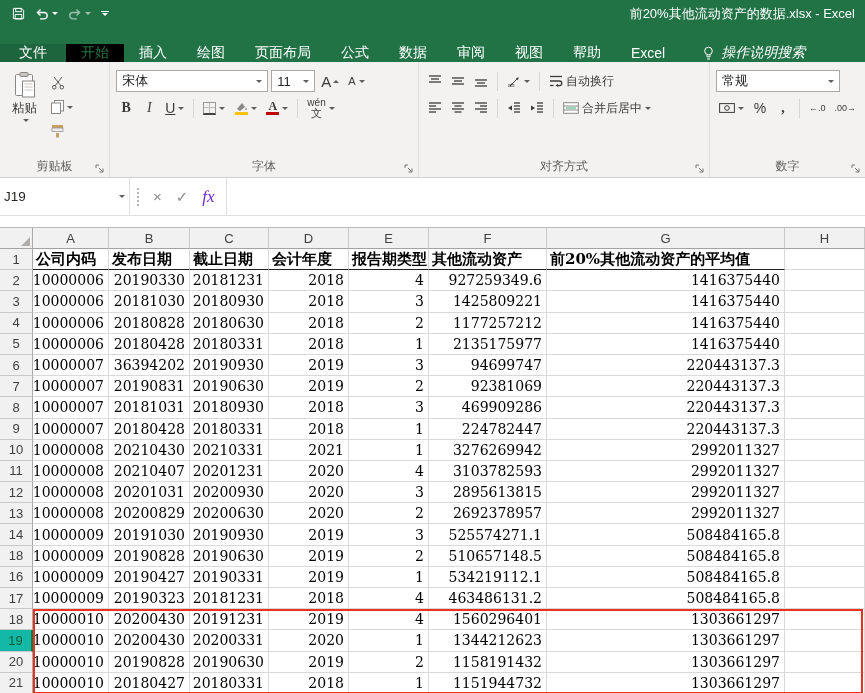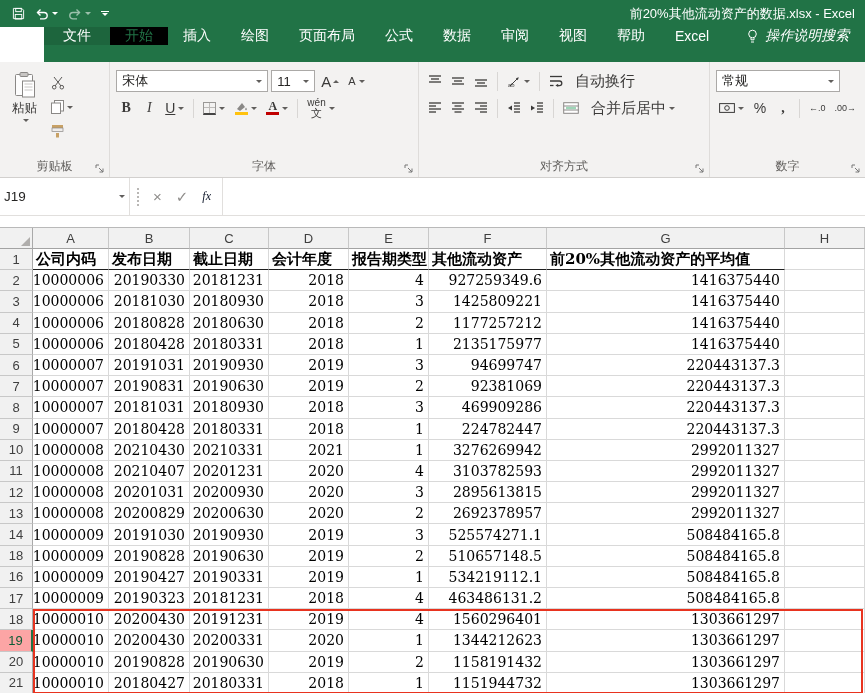--- a/index.html
+++ b/index.html
@@ -14,21 +14,21 @@
   .mirror svg { transform:scaleX(-1); }
   .qcust { display:flex; flex-direction:column; align-items:center; gap:1px; }
   .qcust .bar { width:8px; height:0; border-top:1.5px solid #fff; display:block; }
   .win-title { margin-left:auto; font-size:13px; white-space:nowrap; }
 
   .tri-sm { display:inline-block; width:0; height:0; border-left:3px solid transparent; border-right:3px solid transparent; border-top:3.5px solid #605e5c; margin-left:3px; }
   .tri-up-xs { display:inline-block; width:0; height:0; border-left:3px solid transparent; border-right:3px solid transparent; border-bottom:3.5px solid #605e5c; margin-left:2px; }
   .tw { border-top-color:#fff; }
 
   
-  .tabbar { height:35px; background:var(--accent,#217346); display:flex; align-items:flex-start; color:#fff;margin-left:44px; }
+  .tabbar { height:35px; background:var(--accent,#217346); display:flex; align-items:flex-end; color:#fff; }
   #tabs { display:flex; align-items:stretch; }
   .tab { padding:0 15px; display:flex; align-items:center; font-size:14px; cursor:pointer; white-space:nowrap; }
   .tab.file { padding:0 19px; background:rgba(0,0,0,.12); }
   .tab.active { background:#000000; color:var(--accent,#217346); }
   .tellme { display:flex; align-items:center; gap:6px; margin-left:22px; font-size:14px; cursor:pointer;font-style:italic; }
 
   
   .ribbon { height:116px; background:#f3f2f1; border-bottom:1px solid #d2d0ce; display:flex; }
   .group { position:relative; padding:4px 4px 18px; border-right:1px solid #dedcda; }
   .group-label { position:absolute; bottom:2px; left:0; right:0; text-align:center; font-size:12px; color:#605e5c; }
@@ -45,51 +45,51 @@
   .borders-ic { width:13px; height:13px; display:inline-block; border:1px solid #9a9896; border-bottom:2px solid #444;
     background:linear-gradient(#bdbbb9,#bdbbb9) 50% 0/1px 100% no-repeat, linear-gradient(#bdbbb9,#bdbbb9) 0 50%/100% 1px no-repeat; }
   .ic-stack { display:flex; flex-direction:column; align-items:center; gap:1px; }
   .cbar { width:13px; height:3px; display:block; }
   .Acol { font-family:"Liberation Serif",serif; font-weight:bold; font-size:12px; line-height:10px; }
   .phon { display:flex; flex-direction:column; align-items:center; line-height:1; }
   .phon i { font-style:normal; font-size:10px; }
   .phon b { font-weight:normal; font-size:11px; }
   .A1 { font-size:15px; } .A2 { font-size:11px; }
   .alic { stroke:#3b3a39; stroke-width:1.3; }
-  .lbl12 { font-size:15px; margin-left:12px; white-space:nowrap; }
+  .lbl12 { font-size:12px; margin-left:3px; white-space:nowrap; }
   .decb { font-size:9px; letter-spacing:0; }
 
   
   .clip-body { display:flex; gap:6px; padding:2px 2px 0; }
   .paste { display:flex; flex-direction:column; align-items:center; gap:2px; background:none; border:0; cursor:pointer; padding:4px 6px 0; font-size:12.5px; color:#3b3a39; font-family:inherit; }
   .clip-side { display:flex; flex-direction:column; gap:4px; padding-top:5px; }
   .sbtn { background:none; border:0; height:20px; display:flex; align-items:center; cursor:pointer; padding:0 2px; }
 
   
   .fbar { height:38px; background:#fff; border-bottom:1px solid #e1dfdd; display:flex; align-items:stretch; }
   .namebox { width:130px; border-right:1px solid #e1dfdd; display:flex; align-items:center; padding:0 4px; font-size:13.5px; cursor:pointer; }
   .namebox .tri-sm { margin-left:auto; }
   .dots { width:0; border-left:2px dotted #b9b7b5; height:18px; align-self:center; margin:0 7px; }
   .fxb { background:none; border:0; font-size:15px; color:#8f8d8b; padding:0 7px; cursor:pointer; font-family:inherit; }
-  .fxb.fx { color:#0f172a; font-style:italic; font-family:"Liberation Serif",serif; font-size:12px; }
+  .fxb.fx { color:#6d28d9; font-style:italic; font-family:"Liberation Serif",serif; font-size:17px; }
   .fdiv { width:1px; background:#e1dfdd; margin:0 4px; }
   .finput { flex:1; }
   .fspacer { height:11px; background:#fff; }
 
   
   #gridwrap { position:relative; height:466px; border-top:1px solid #b9b9b9; }
   #grid { display:grid; grid-template-columns:33px 76px 81px 79px 80px 80px 118px 238px 80px; grid-template-rows:21px repeat(21, 21.19px); height:466px; overflow:hidden; background:#fff; }
   .c { border-right:1px solid #d9d9d9; border-bottom:1px solid #d9d9d9; background:#fff; display:flex; align-items:center; font-family:"DejaVu Serif","Liberation Serif",serif; font-size:14px; color:#000; white-space:nowrap; overflow:hidden; }
   .num { justify-content:flex-end; padding-right:4px; }
   .hd { font-weight:bold; font-size:15px; padding-left:3px; }
   .hb { border-bottom:1.6px solid #1f1f1f; }
   .ch, .rh, .corner { background:#f1f1f1; display:flex; align-items:center; justify-content:center; color:#3f3f3f; font-size:13px; cursor:default; }
   .ch { border-right:1px solid #c8c8c8; border-bottom:1px solid #a3a3a3; }
   .rh { border-right:1px solid #a9a9a9; border-bottom:1px solid #c8c8c8; }
-  .rh.sel { background:#fca5a5; color:#0c5c35; border-right:2px solid var(--accent,#217346); }
+  .rh.sel { background:#14b8a6; color:#0c5c35; border-right:2px solid var(--accent,#217346); }
   .corner { position:relative; border-right:1px solid #a9a9a9; border-bottom:1px solid #a3a3a3; }
   .corner::after { content:""; position:absolute; right:2px; bottom:2px; border-left:9px solid transparent; border-bottom:9px solid #b0aeac; }
   #annotation { position:absolute; left:33px; top:381px; width:830px; height:85px; border:2px solid #e8331f; z-index:6; pointer-events:none; }
 </style>
 </head>
 <body>
 
 <svg width="0" height="0" style="position:absolute">
   <symbol id="launch" viewBox="0 0 10 10">
     <path d="M1 4 V1 H4" stroke="#777" fill="none"></path>
@@ -464,21 +464,21 @@
       <div class="c num">10000006</div>
       <div class="c num">20180428</div>
       <div class="c num">20180331</div>
       <div class="c num">2018</div>
       <div class="c num">1</div>
       <div class="c num">2135175977</div>
       <div class="c num">1416375440</div>
       <div class="c num"></div>
       <div class="rh">6</div>
       <div class="c num">10000007</div>
-      <div class="c num">20191031</div>
+      <div class="c num">36394202</div>
       <div class="c num">20190930</div>
       <div class="c num">2019</div>
       <div class="c num">3</div>
       <div class="c num">94699747</div>
       <div class="c num">220443137.3</div>
       <div class="c num"></div>
       <div class="rh">7</div>
       <div class="c num">10000007</div>
       <div class="c num">20190831</div>
       <div class="c num">20190630</div>

